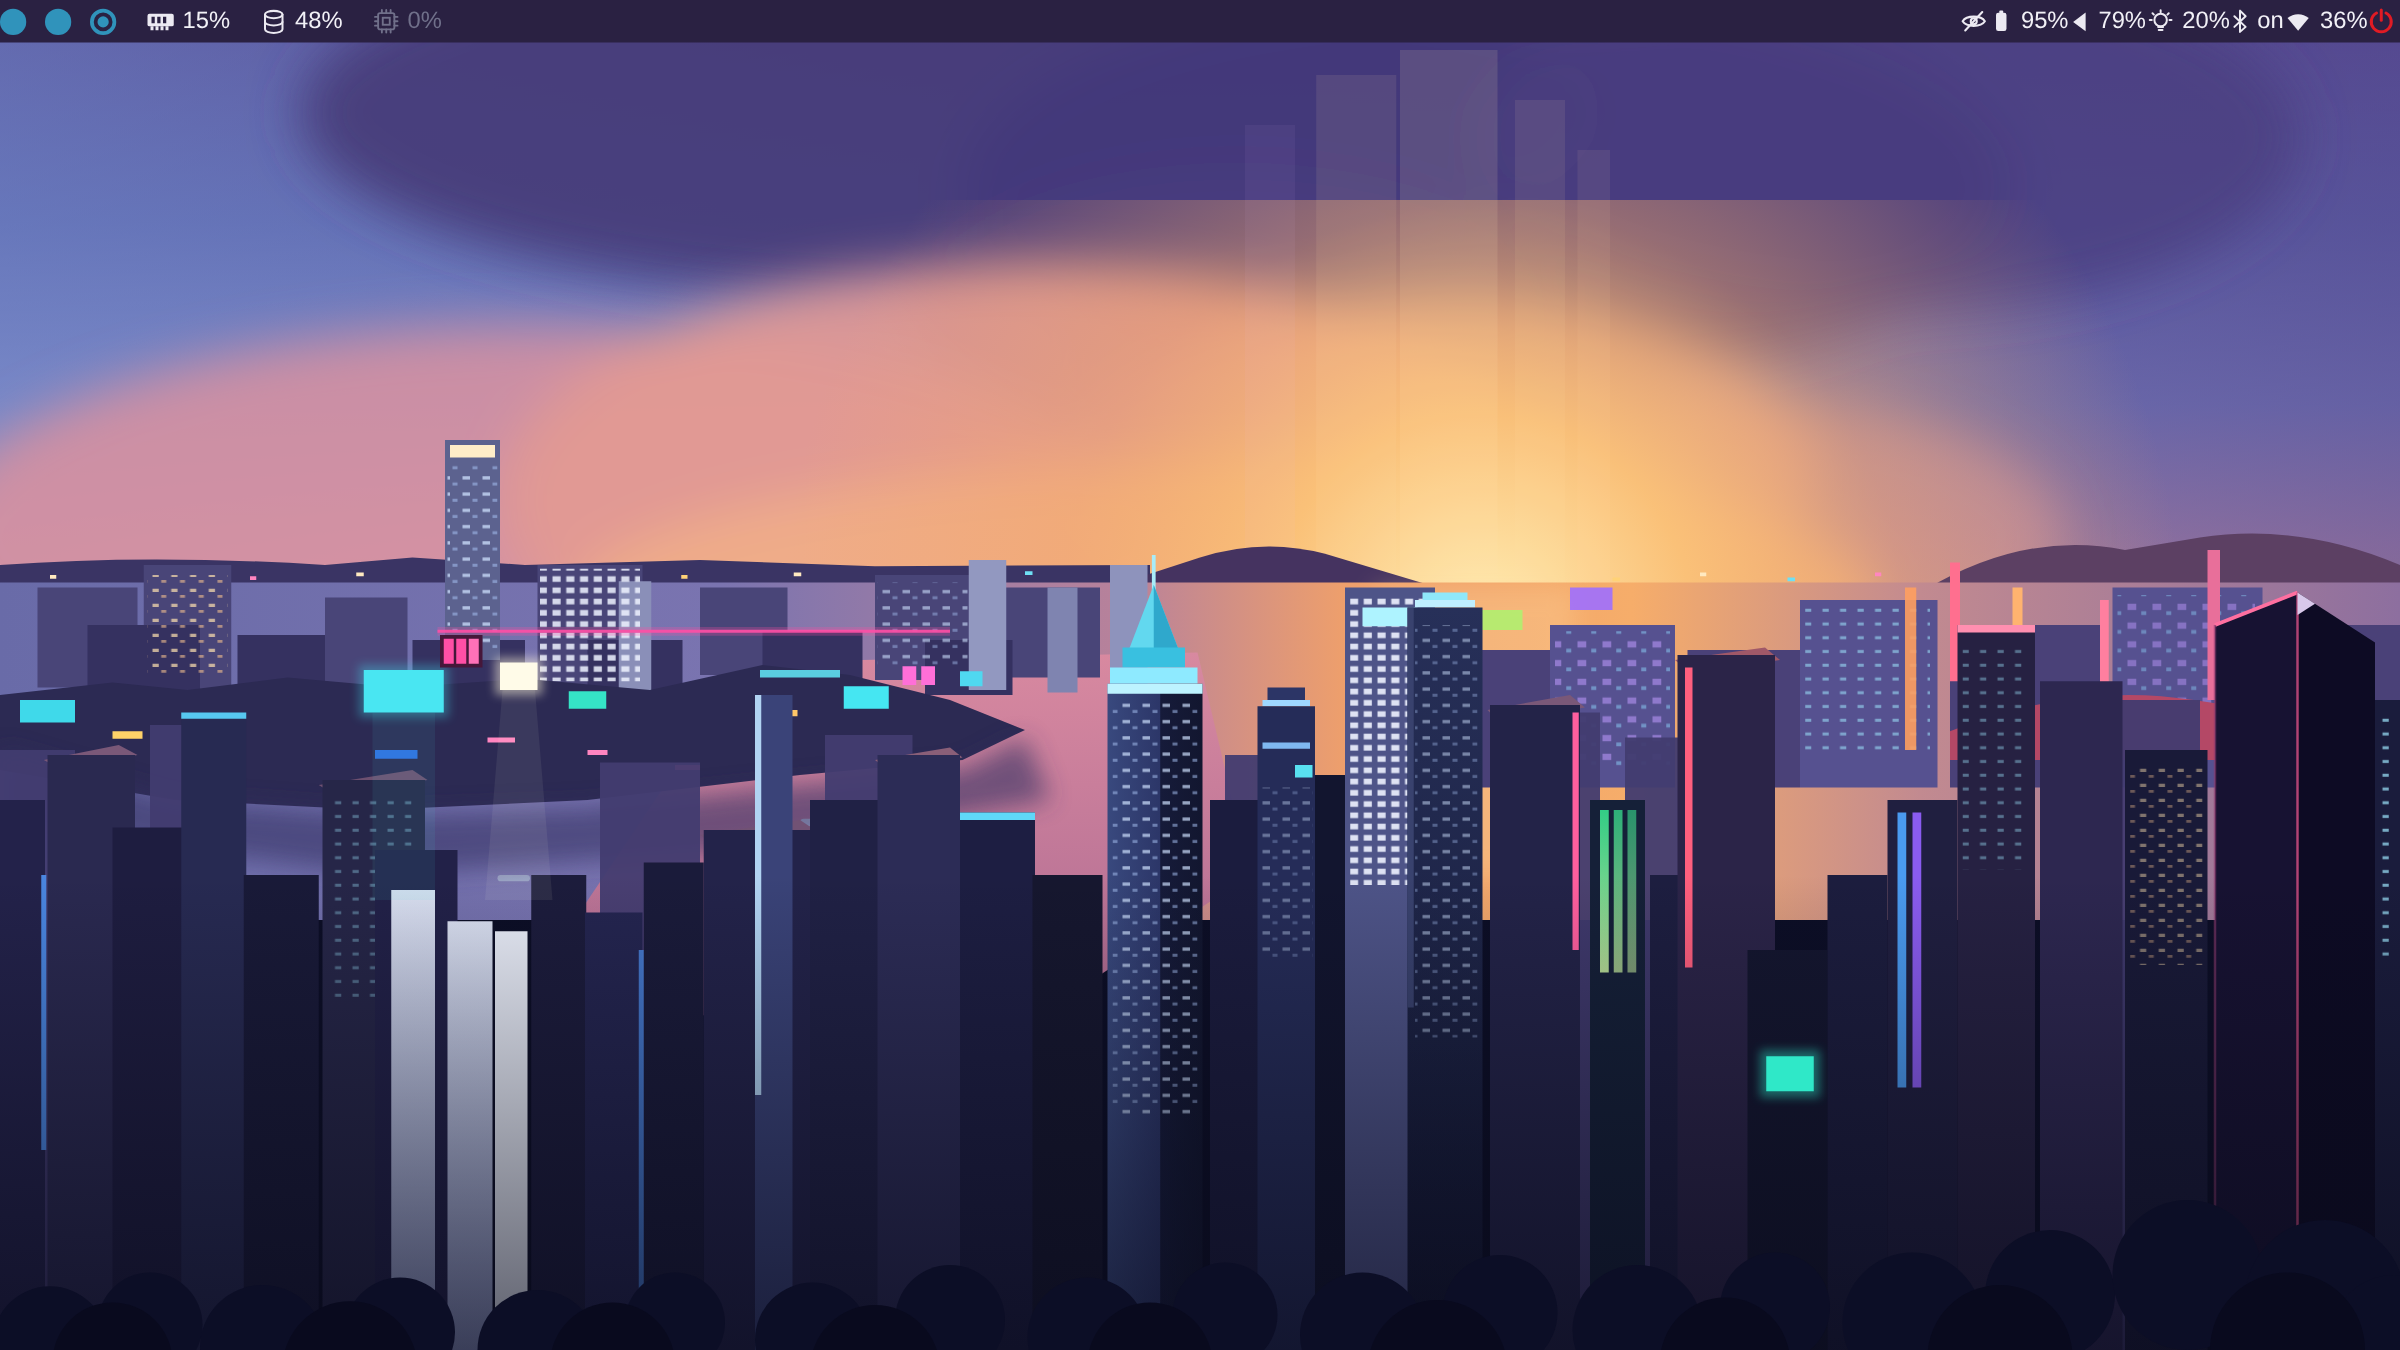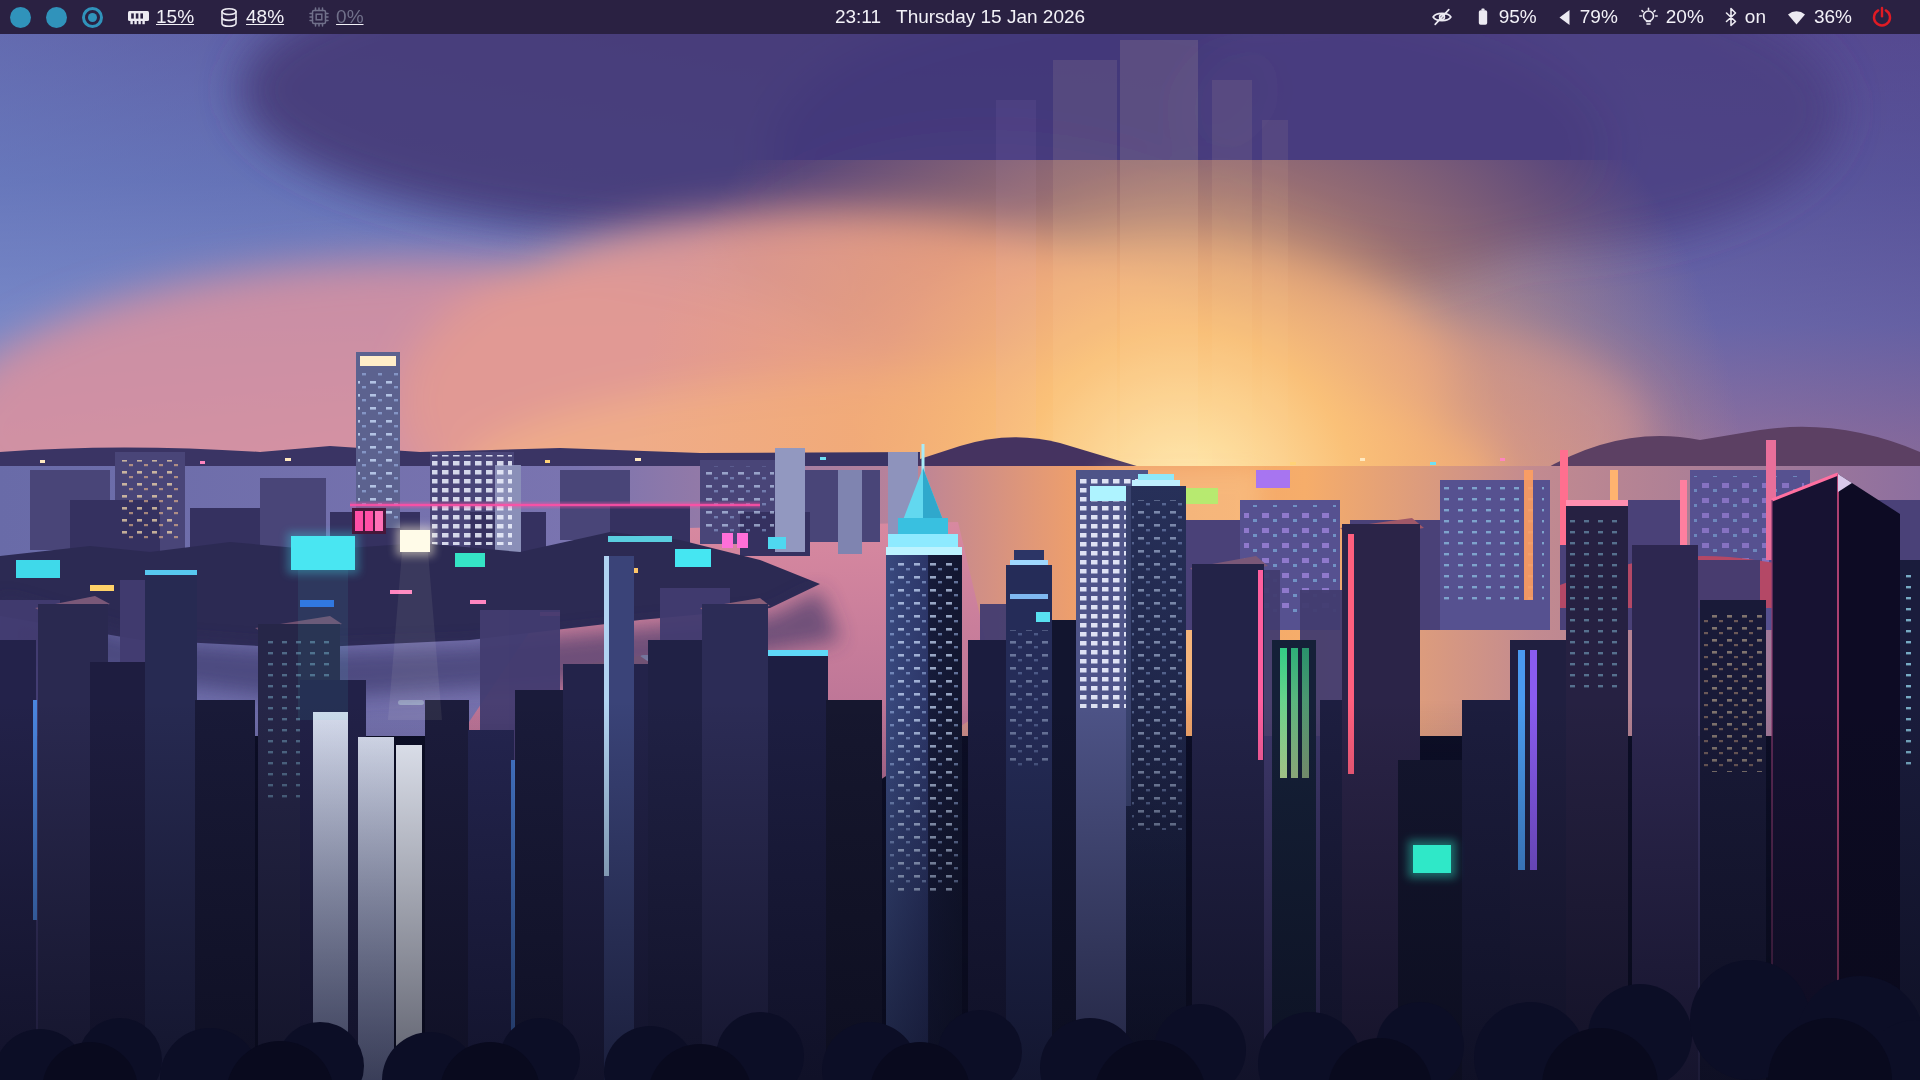--- a/index.html
+++ b/index.html
@@ -2,32 +2,32 @@
 <html><head>
 <meta charset="utf-8">
 <style>
   html,body{margin:0;padding:0;width:1920px;height:1080px;overflow:hidden;background:#0c0e26;
     font-family:"Liberation Sans","DejaVu Sans",sans-serif;}
   .desktop{position:relative;width:1920px;height:1080px;overflow:hidden;}
   .wallpaper{position:absolute;inset:0;display:block;}
   
   .bar{position:absolute;top:0;left:0;right:0;height:34px;background:#2a2142;
     display:flex;align-items:center;color:#f2f1f7;font-size:19px;z-index:10;}
-  .bar .left{display:flex;align-items:center;gap:24px;padding-left:10px;text-decoration:underline;}
+  .bar .left{display:flex;align-items:center;gap:24px;}
   .ws{display:flex;align-items:center;gap:15px;}
   .dot{width:21px;height:21px;border-radius:50%;background:#3093bb;display:inline-flex;
     align-items:center;justify-content:center;}
   .dot.ring{width:15px;height:15px;background:transparent;border:3px solid #3093bb;}
   .dot.ring .pip{width:9px;height:9px;border-radius:50%;background:#3093bb;}
   .metric{display:flex;align-items:center;gap:6px;}
   .metric svg,.tray svg{display:block;}
   .muted{color:#70708a;}
   .clock{position:absolute;left:50%;transform:translateX(-50%);top:0;height:34px;
     display:flex;align-items:center;gap:15px;white-space:nowrap;}
-  .bar .right{margin-left:auto;display:flex;align-items:center;gap:19px;padding-right:27px;}
+  .bar .right{margin-left:auto;display:flex;align-items:center;padding-right:4px;}
   .tray{display:flex;align-items:center;gap:6px;}
   .icon-white{stroke:#eceaf2;fill:none;stroke-width:1.6;stroke-linecap:round;stroke-linejoin:round;}
   .fill-white{fill:#eceaf2;}
   .icon-muted{stroke:#70708a;fill:none;stroke-width:1.5;stroke-linecap:round;}
   .power{color:#e01b24;}
 </style>
 </head>
 <body>
 
 <div class="desktop">
@@ -458,24 +458,20 @@
     <div class="metric muted">
       <svg width="22" height="22" viewBox="0 0 22 22">
         <rect x="4.5" y="4.5" width="13" height="13" rx="1.5" class="icon-muted"></rect>
         <rect x="8.2" y="8.2" width="5.6" height="5.6" class="icon-muted"></rect>
         <path d="M7.5,4.5 V2 M11,4.5 V2 M14.5,4.5 V2 M7.5,20 V17.5 M11,20 V17.5 M14.5,20 V17.5 M4.5,7.5 H2 M4.5,11 H2 M4.5,14.5 H2 M20,7.5 H17.5 M20,11 H17.5 M20,14.5 H17.5" class="icon-muted"></path>
       </svg>
       <span>0%</span>
     </div>
   </div>
 
-  <div class="clock">
-    <span>23:11</span>
-    <span>Thursday 15 Jan 2026</span>
-  </div>
 
   <div class="right">
     <div class="tray">
       <svg width="24" height="22" viewBox="0 0 22 21">
         <path d="M2.5,10.5 C5.5,5.8 16.5,5.8 19.5,10.5 C16.5,15.2 5.5,15.2 2.5,10.5 Z" class="icon-white"></path>
         <circle cx="11" cy="10.5" r="2.3" class="icon-white"></circle>
         <path d="M4.5,17.5 L17.5,3.5" class="icon-white"></path>
       </svg>
     </div>
     <div class="tray">

